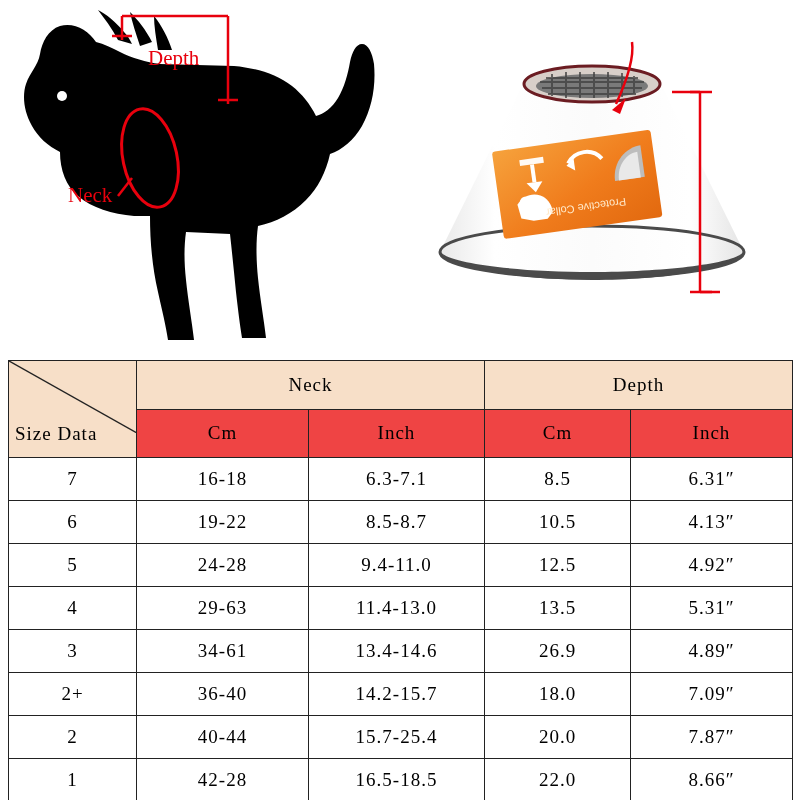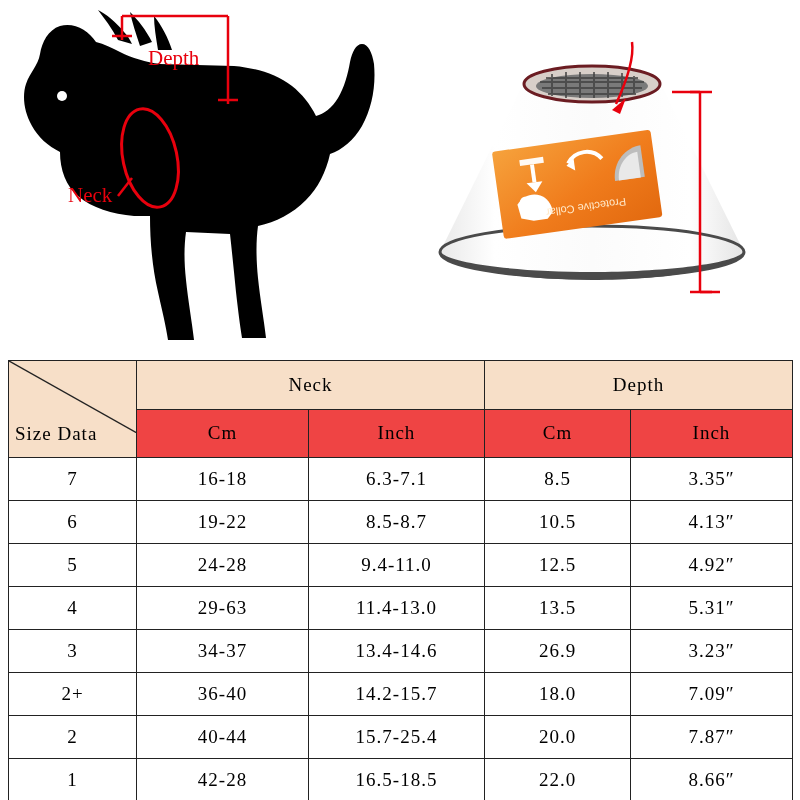--- a/index.html
+++ b/index.html
@@ -292,21 +292,21 @@
           <td class="hdr">Cm</td>
           <td class="hdr">Inch</td>
         </tr>
       </thead>
       <tbody>
         <tr class="body-row">
           <td>7</td>
           <td>16-18</td>
           <td>6.3-7.1</td>
           <td>8.5</td>
-          <td>3.35″</td>
+          <td>6.31″</td>
         </tr>
         <tr class="body-row">
           <td>6</td>
           <td>19-22</td>
           <td>8.5-8.7</td>
           <td>10.5</td>
           <td>4.13″</td>
         </tr>
         <tr class="body-row">
           <td>5</td>
@@ -317,24 +317,24 @@
         </tr>
         <tr class="body-row">
           <td>4</td>
           <td>29-63</td>
           <td>11.4-13.0</td>
           <td>13.5</td>
           <td>5.31″</td>
         </tr>
         <tr class="body-row">
           <td>3</td>
-          <td>34-37</td>
+          <td>34-61</td>
           <td>13.4-14.6</td>
           <td>26.9</td>
-          <td>3.23″</td>
+          <td>4.89″</td>
         </tr>
         <tr class="body-row">
           <td>2+</td>
           <td>36-40</td>
           <td>14.2-15.7</td>
           <td>18.0</td>
           <td>7.09″</td>
         </tr>
         <tr class="body-row">
           <td>2</td>

